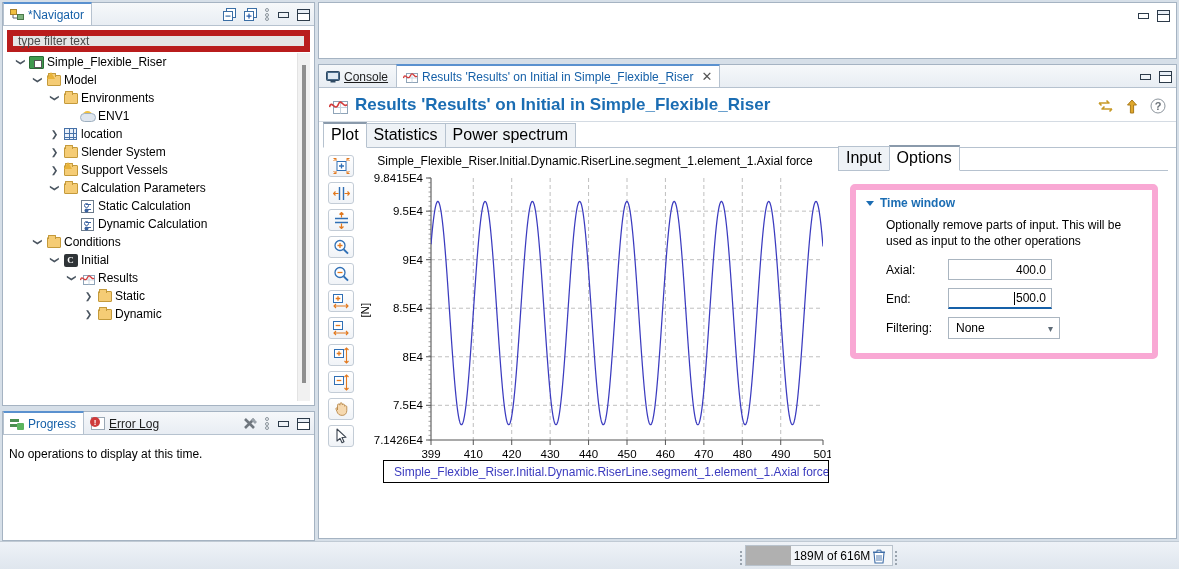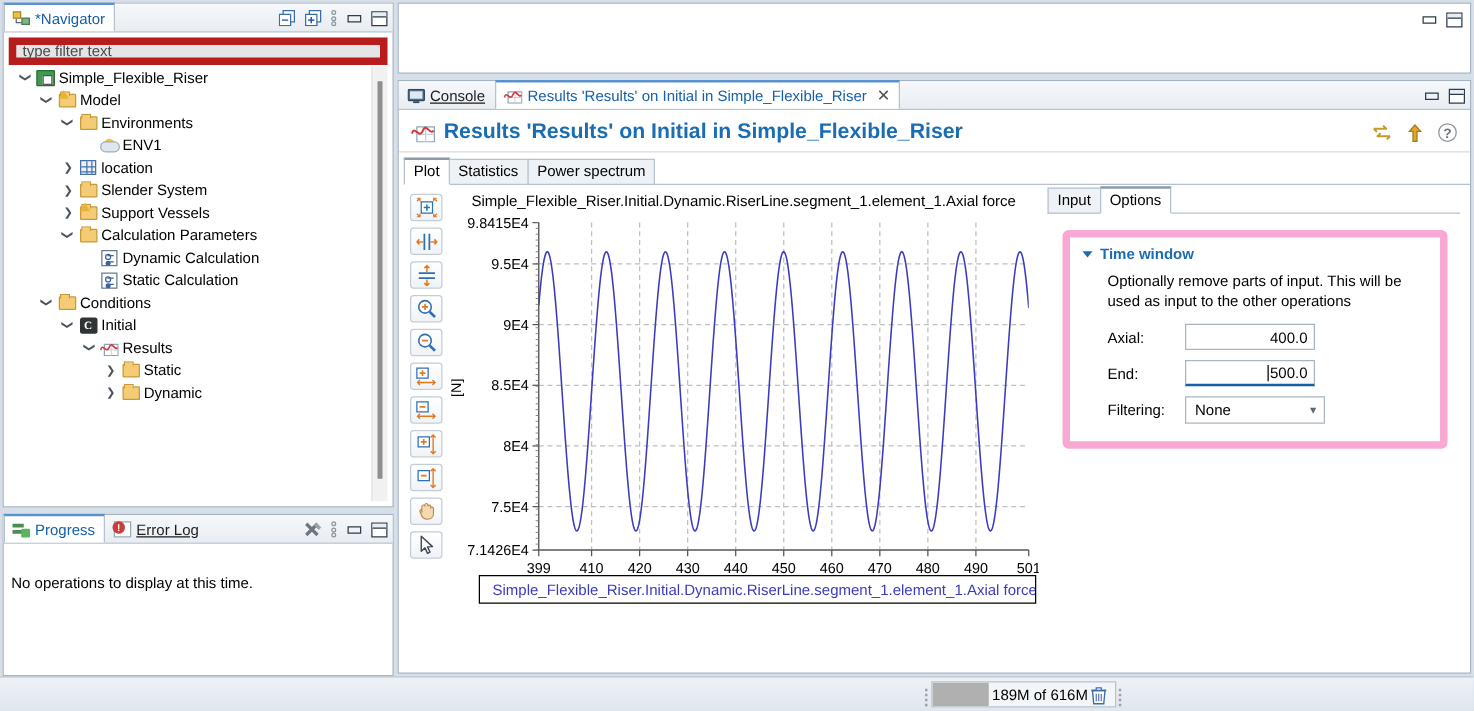--- a/index.html
+++ b/index.html
@@ -167,21 +167,21 @@
     color: #fff; font-size: 9px; font-weight: bold;
     display:flex; align-items:center; justify-content:center;
     font-family: "Liberation Serif", serif;
   }
   .res-ic { width: 15px; height: 13px; position: relative; }
   .res-ic svg { position:absolute; left:0; top:0; }
 
   
   #progress { left: 2px; top: 411px; width: 313px; height: 130px; }
   #progress-body {
-    padding: 24px 6px; font-size: 12px;
+    padding: 12px 6px; font-size: 12px;
   }
   .pg-ic {
     width: 14px; height: 12px; position: relative;
   }
   .pg-ic::before {
     content:""; position:absolute; left:0; top:1px; width:9px; height:3px;
     background:#4a8f50; box-shadow: 0 5px 0 #4a8f50;
   }
   .pg-ic::after {
     content:""; position:absolute; right:0; bottom:0px; width:7px; height:7px;
@@ -230,21 +230,21 @@
   #inner-tabs {
     display: flex; align-items: flex-end; height: 21px;
     margin: 5px 0 0 4px;
     position: relative;
   }
   #inner-tabs::after {
     content:""; position:absolute; left:0; right:0; bottom:0;
     height:1px; background:#b6c2cf;
   }
   .itab {
-    padding: 2px 7px 3px 7px; font-size: 12px;
+    padding: 2px 7px 3px 7px; font-size: 16px;
     border: 1px solid #b6c2cf; background: #eef2f6;
     margin-right: -1px; position: relative; z-index: 1;
   }
   .itab.active {
     background: #fff; border-bottom-color: #fff; border-top: 2px solid #8a9aab;
     z-index: 2;
   }
 
   
   #content-split { position: absolute; left: 0; right: 0; top: 85px; bottom: 0; }
@@ -472,28 +472,28 @@
           <span class="ticon">
             <span class="folder"></span>
           </span>
           <span class="tlabel">Calculation Parameters</span>
         </div>
         <div class="trow" style="padding-left: 57px;">
           <span class="twist none"></span>
           <span class="ticon">
             <span class="calc-ic"></span>
           </span>
-          <span class="tlabel">Dynamic Calculation</span>
+          <span class="tlabel">Static Calculation</span>
         </div>
         <div class="trow" style="padding-left: 57px;">
           <span class="twist none"></span>
           <span class="ticon">
             <span class="calc-ic"></span>
           </span>
-          <span class="tlabel">Static Calculation</span>
+          <span class="tlabel">Dynamic Calculation</span>
         </div>
         <div class="trow" style="padding-left: 23px;">
           <span class="twist" style="transform: rotate(90deg);">❯</span>
           <span class="ticon">
             <span class="folder"></span>
           </span>
           <span class="tlabel">Conditions</span>
         </div>
         <div class="trow" style="padding-left: 40px;">
           <span class="twist" style="transform: rotate(90deg);">❯</span>

